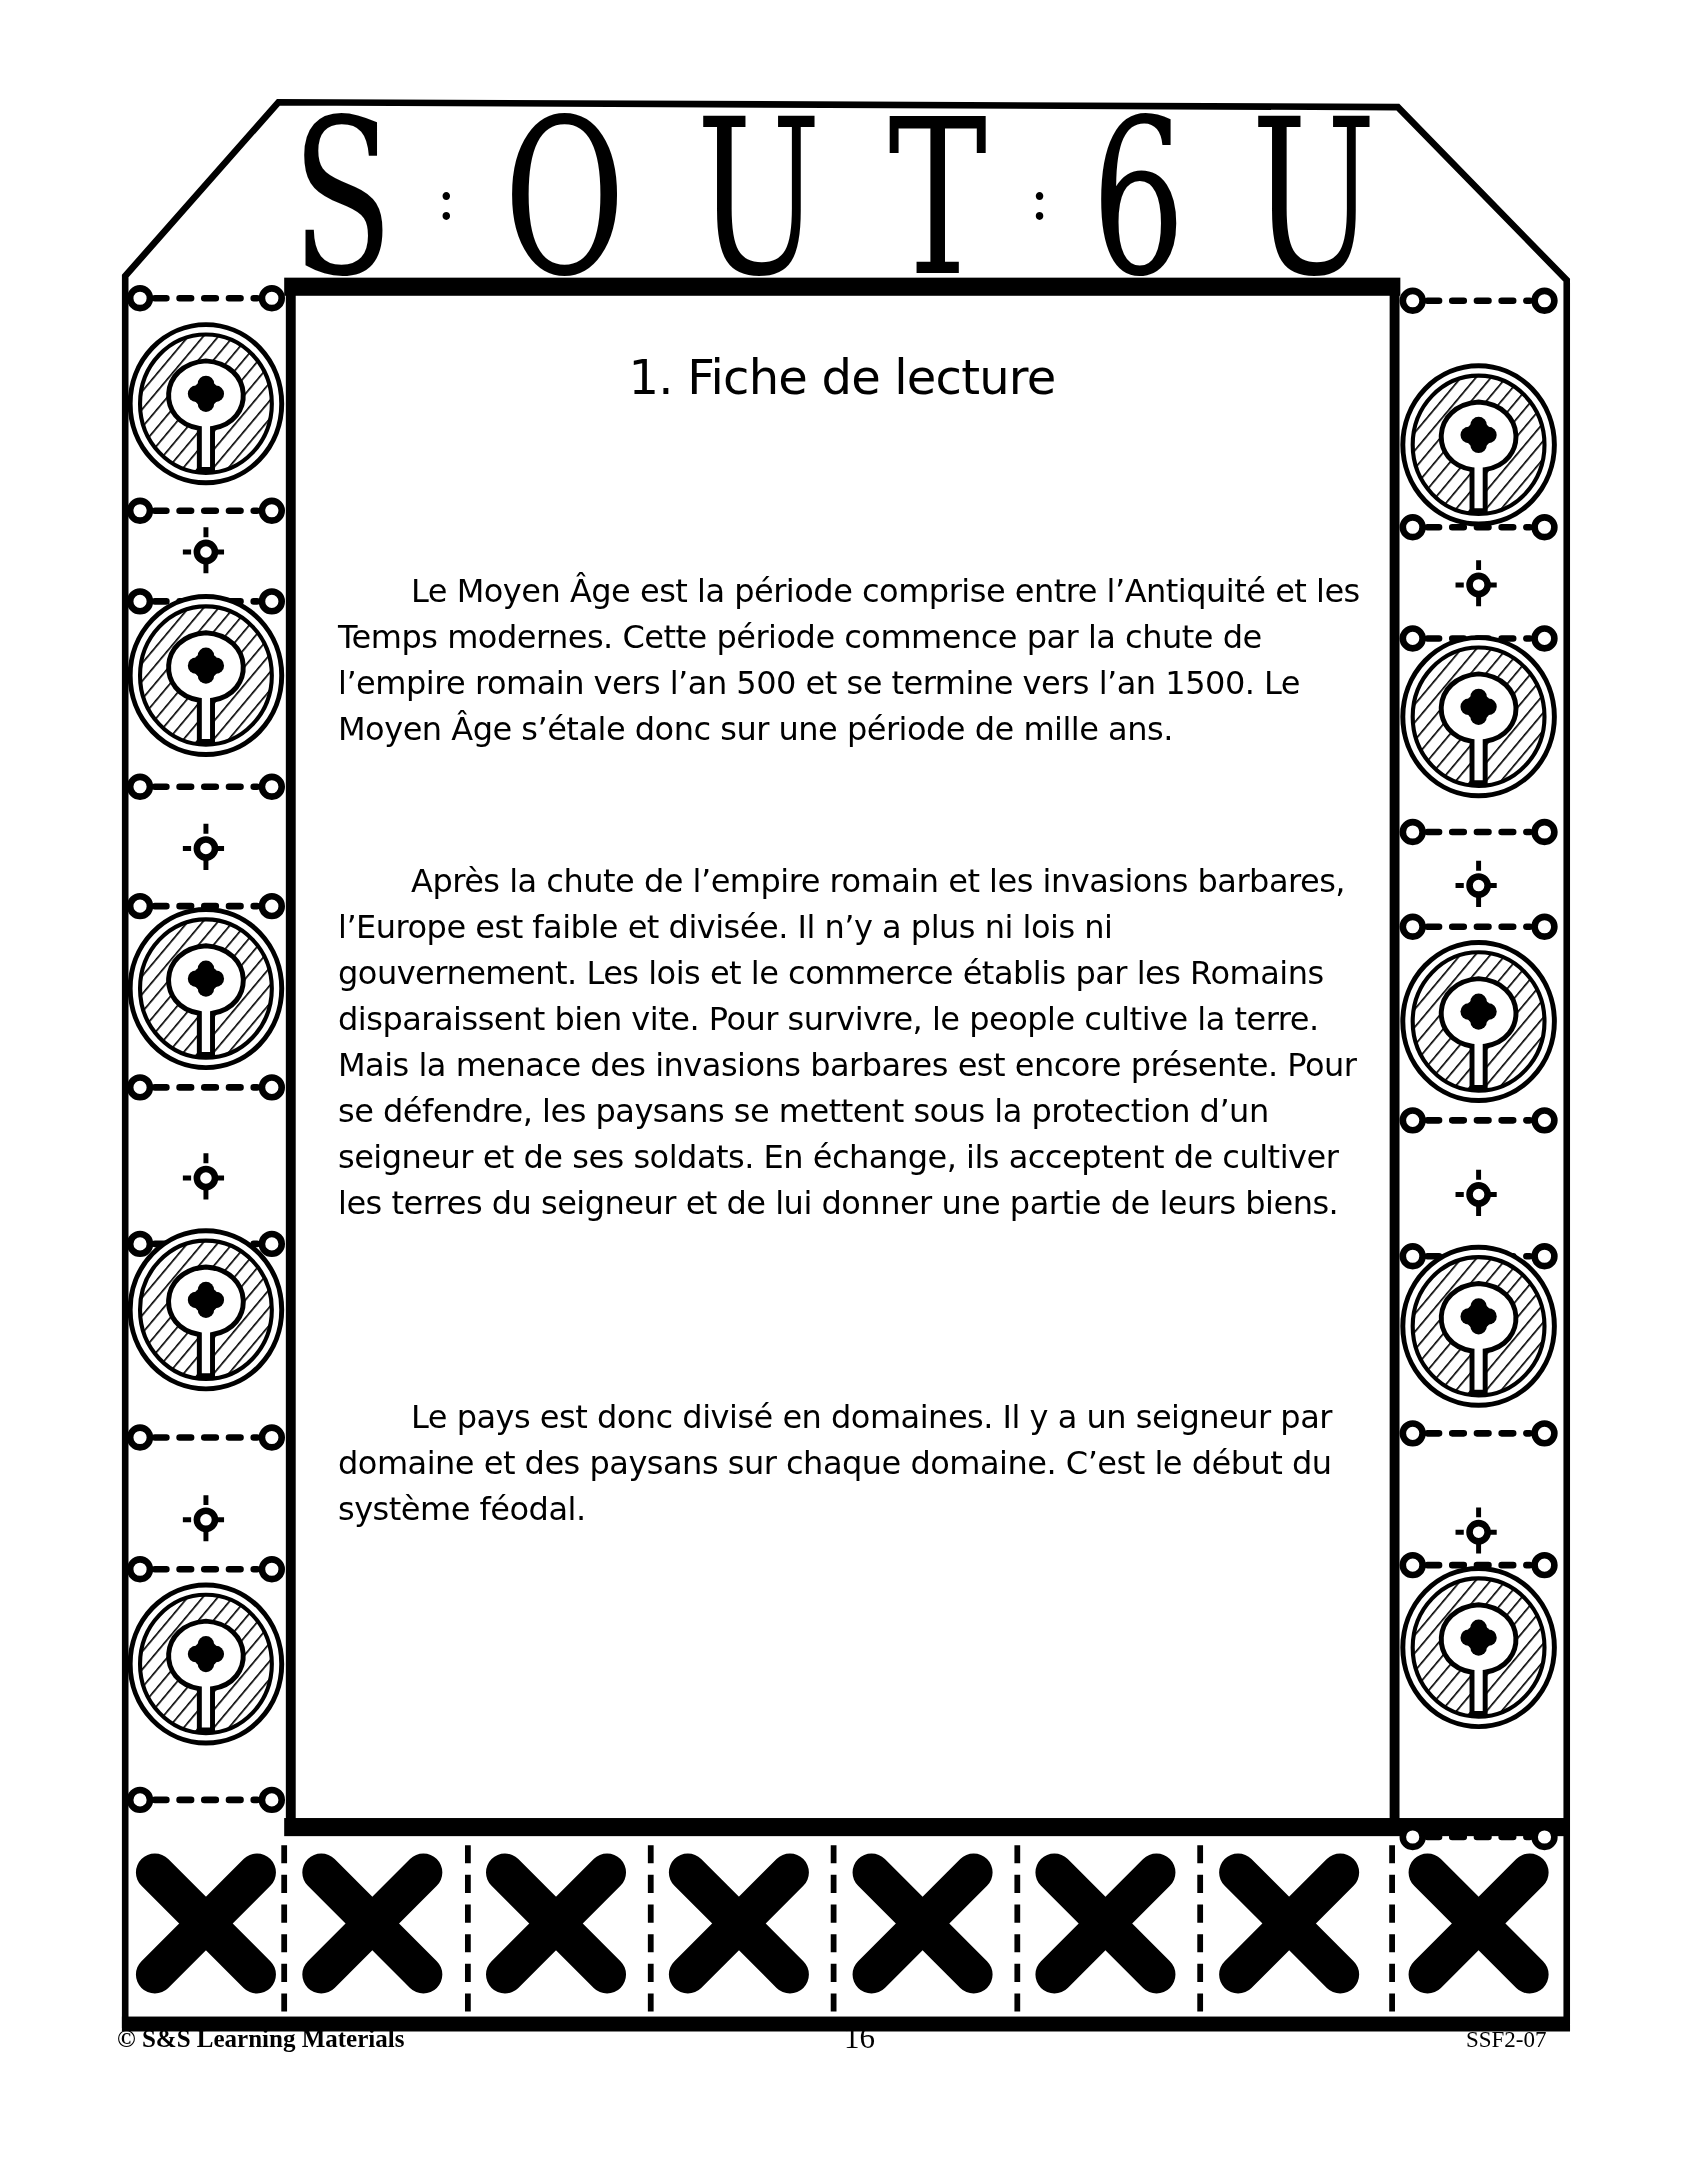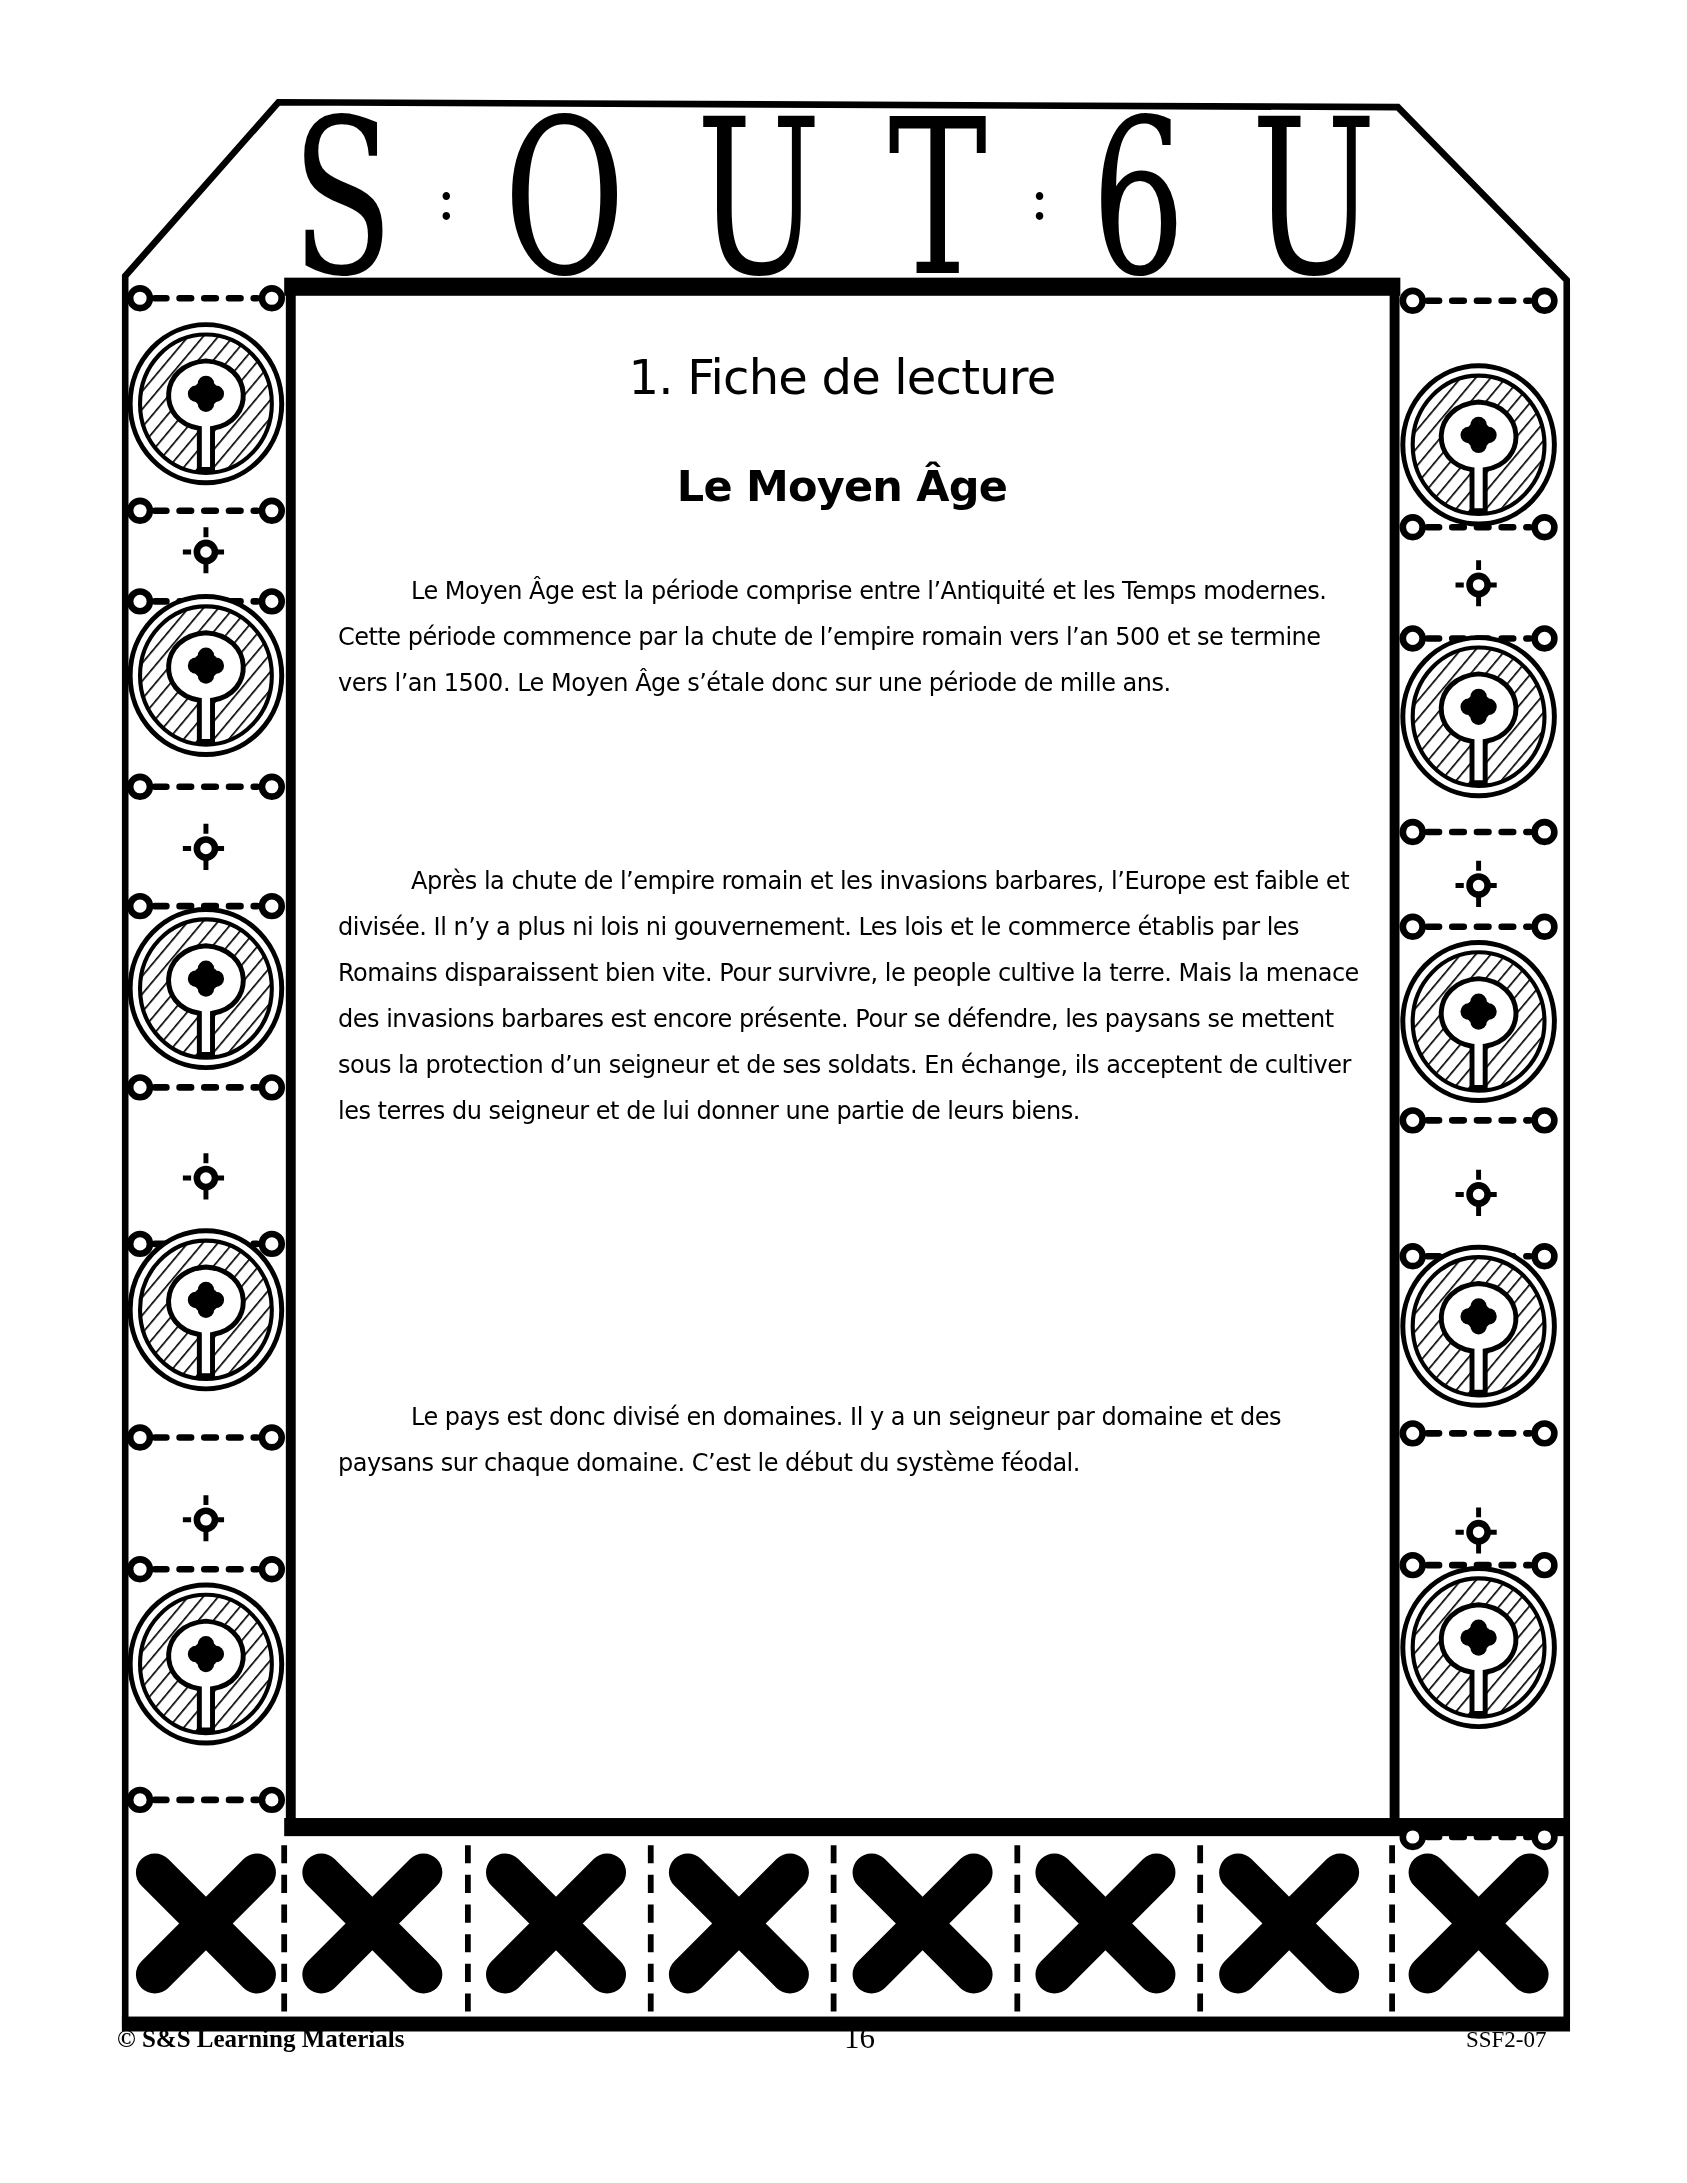--- a/index.html
+++ b/index.html
@@ -7,21 +7,21 @@
          font-family: "DejaVu Sans", sans-serif; color: #000; }
   .frame-svg { position: absolute; left: 0; top: 0; width: 1687px; height: 2183px; }
   .panel { position: absolute; left: 295px; top: 298px; width: 1094px; height: 1526px; }
   .title { position: absolute; left: 0; right: 0; top: 51px; text-align: center;
            font-family: "DejaVu Sans", sans-serif; font-weight: normal; font-size: 48px;
            letter-spacing: -0.8px; }
   .subtitle { position: absolute; left: 0; right: 0; top: 163px; text-align: center;
               font-family: "DejaVu Sans", sans-serif; font-weight: bold; font-size: 43px;
               letter-spacing: -0.8px; }
   .body { position: absolute; left: 43px; width: 1022px;
-          font-family: "DejaVu Sans", sans-serif; font-size: 24px; line-height: 46px;
+          font-family: "DejaVu Sans", sans-serif; font-size: 32px; line-height: 46px;
           letter-spacing: -0.5px; }
   .body p { margin: 0; text-indent: 73px; }
   .p1 { top: 270px; } .p2 { top: 560px; } .p3 { top: 1096px; }
   .footer-left { position: absolute; left: 105px; top: 2025px;
                  font-family: "Liberation Serif", serif; font-weight: bold; font-size: 25px; margin-left: 12px; }
   .footer-center { position: absolute; left: 824px; top: 2020px;
                    font-family: "Liberation Serif", serif; font-size: 31px; margin-left: 20px; }
   .footer-right { position: absolute; left: 1466px; top: 2027px;
                   font-family: "Liberation Serif", serif; font-size: 23px; }
   .banner-glyphs { position: absolute; left: 272px; top: 99px; width: 1129px; height: 198px;
@@ -155,21 +155,20 @@
   <span>O</span>
   <span>U</span>
   <span>T</span>
   <span class="colon">:</span>
   <span>6</span>
   <span>U</span>
 </div>
 
 <div class="panel">
   <div class="title">1. Fiche de lecture</div>
-  <div class="subtitle">Le Moyen Âge</div>
   <div class="body p1">
     <p>Le Moyen Âge est la période comprise entre l’Antiquité et les Temps modernes.  Cette période commence par la chute de l’empire romain vers l’an 500 et se termine vers l’an 1500.  Le Moyen Âge s’étale donc sur une période de mille ans.</p>
   </div>
   <div class="body p2">
     <p>Après la chute de l’empire romain et les invasions barbares, l’Europe est faible et divisée.  Il n’y a plus ni lois ni gouvernement.  Les lois et le commerce établis par les Romains disparaissent bien vite.  Pour survivre, le people cultive la terre.  Mais la menace des invasions barbares est encore présente.  Pour se défendre, les paysans se mettent sous la protection d’un seigneur et de ses soldats.  En échange, ils acceptent de cultiver les terres du seigneur et de lui donner une partie de leurs biens.</p>
   </div>
   <div class="body p3">
     <p>Le pays est donc divisé en domaines.  Il y a un seigneur par domaine et des paysans sur chaque domaine.  C’est le début du système féodal.</p>
   </div>
 </div>

